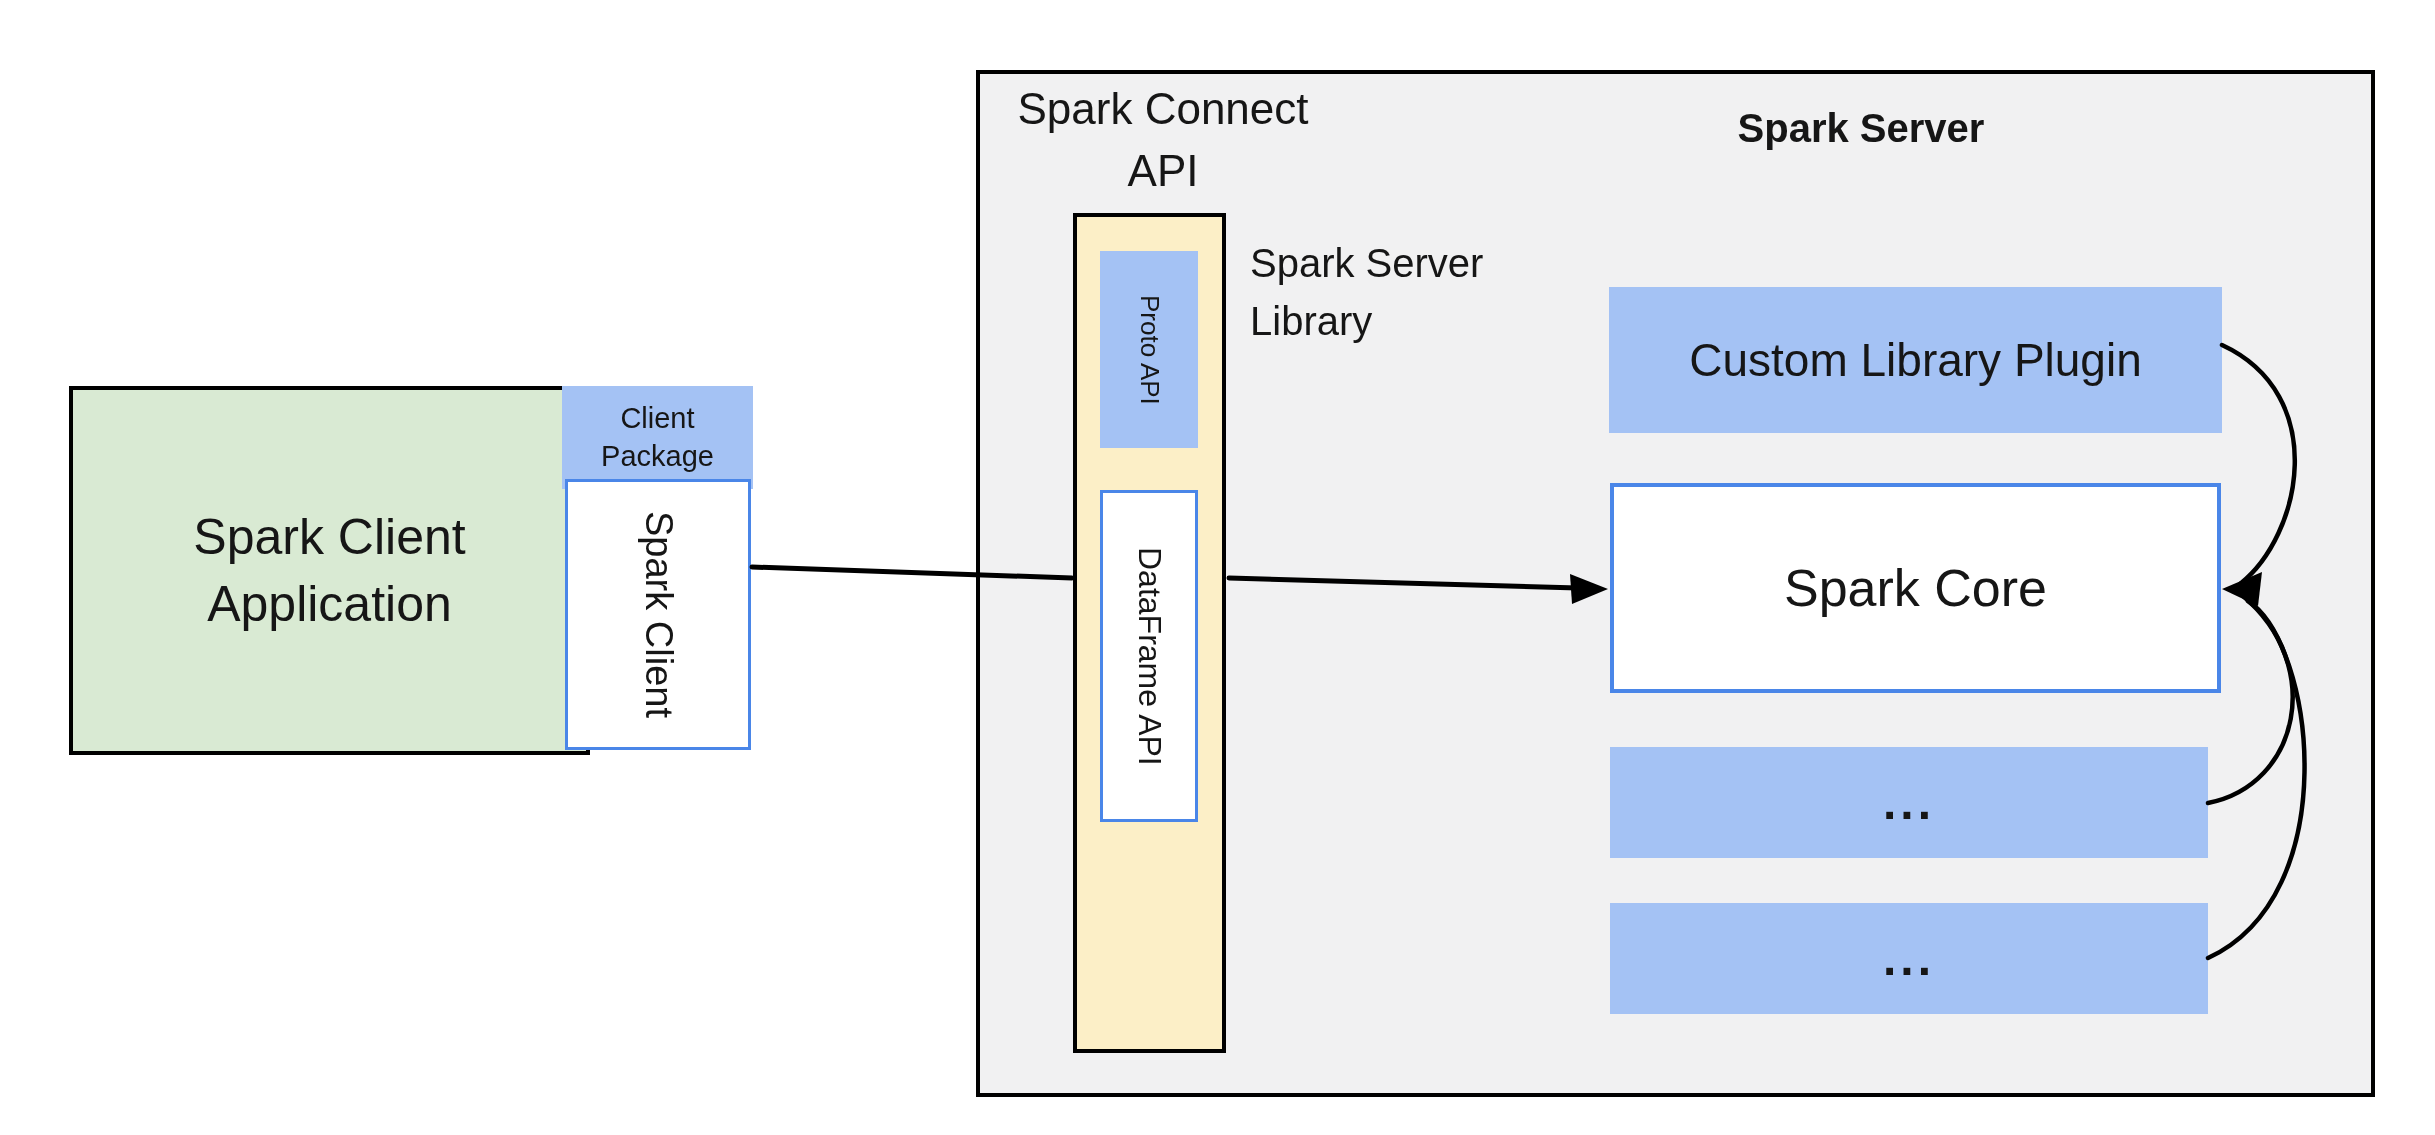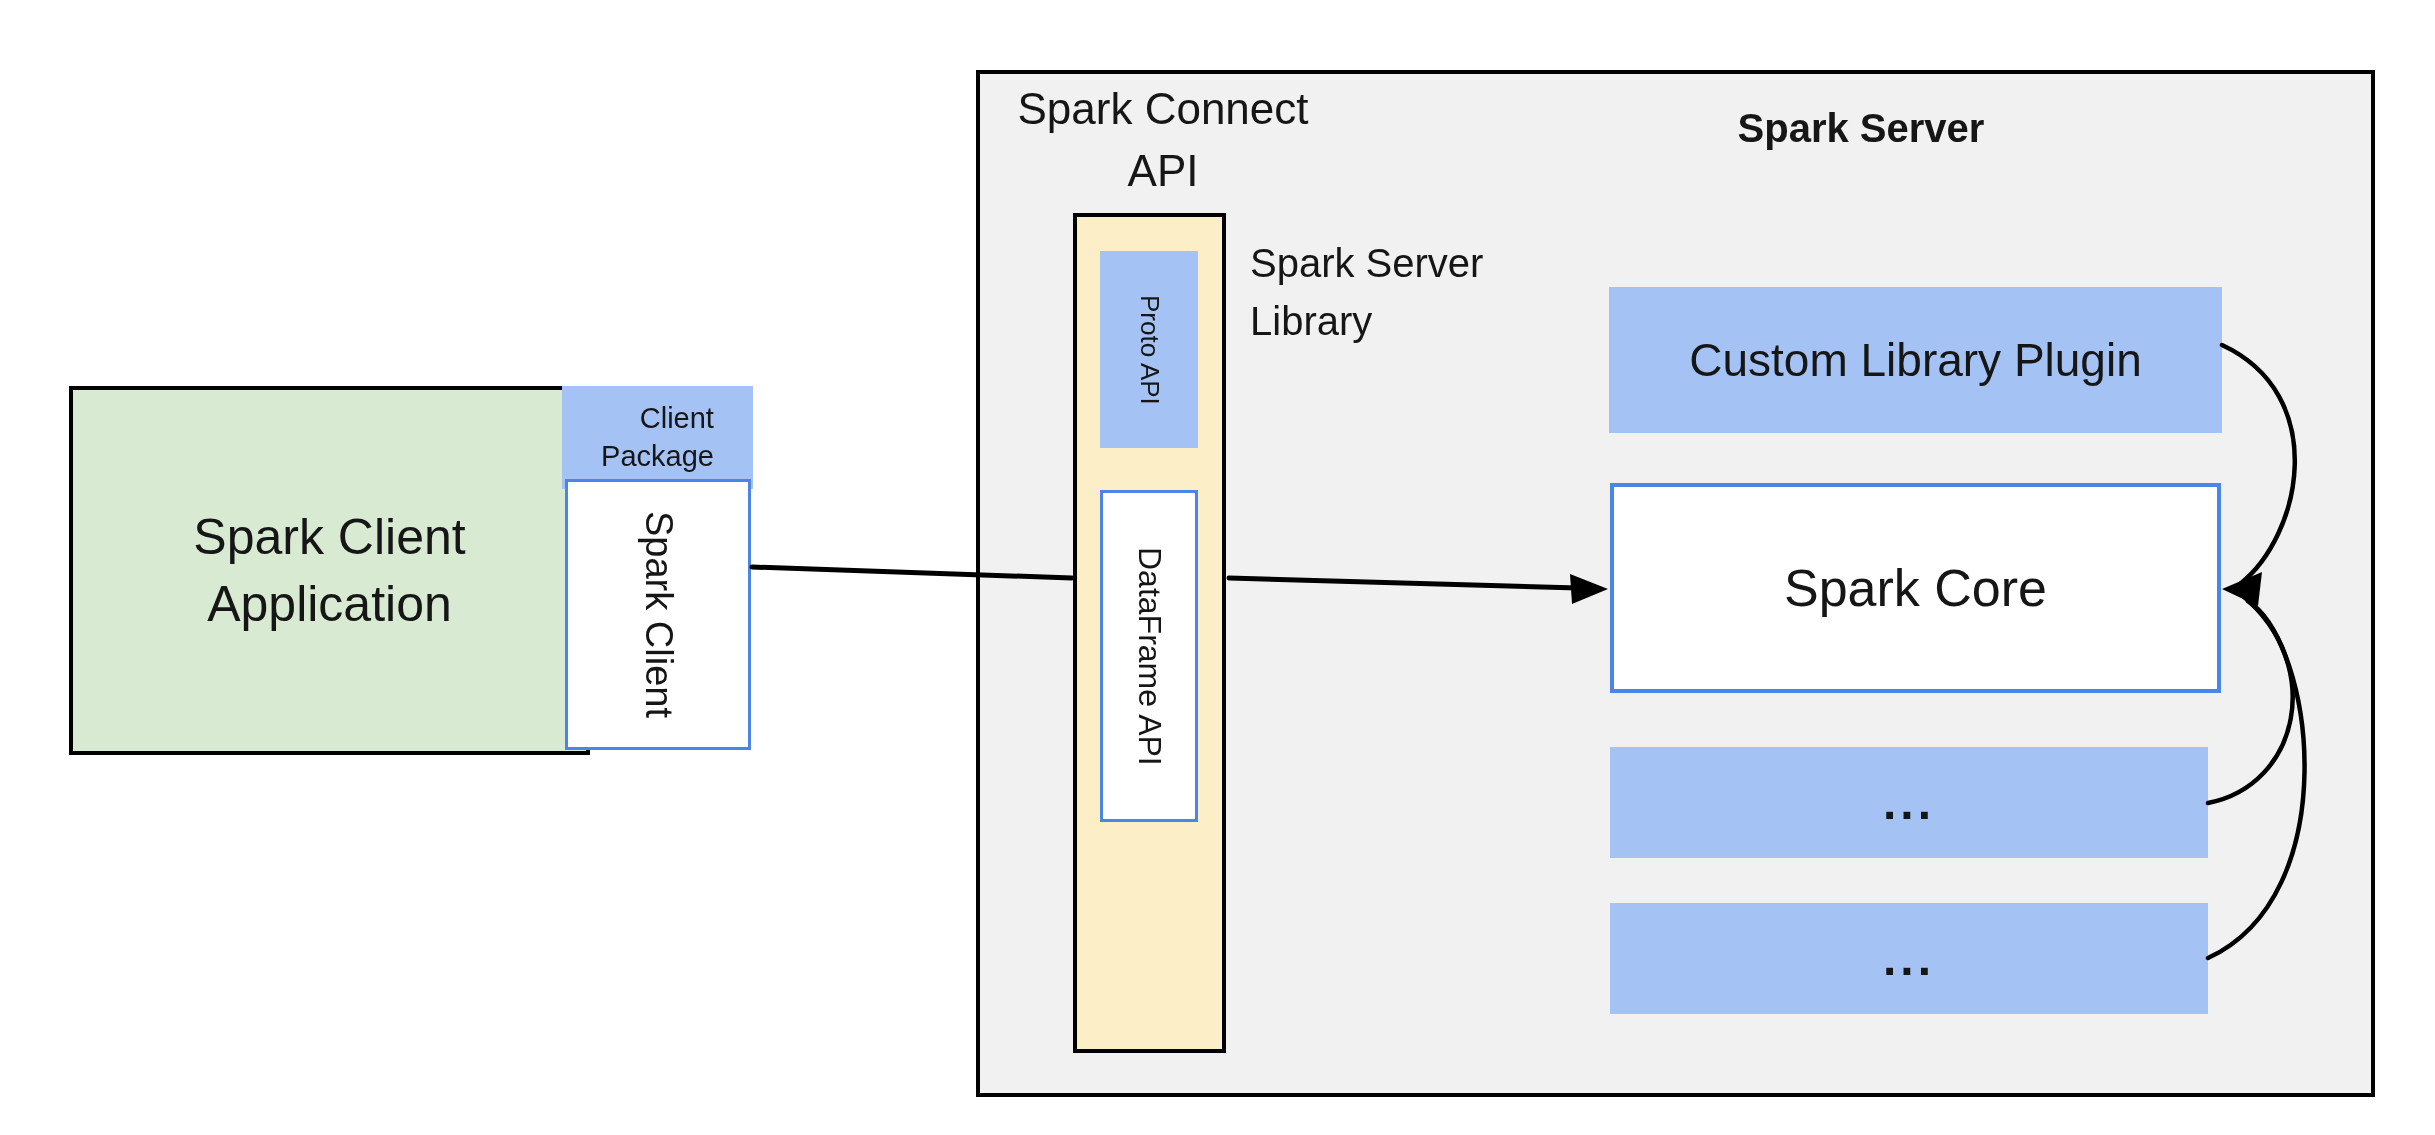--- a/index.html
+++ b/index.html
@@ -33,21 +33,20 @@
     background:var(--c-green);
     border:4px solid var(--c-border-black);
     font-size:50px;line-height:1.34;white-space:pre-line;
     z-index:2;
   }
   .pkg-box{
     left:562px;top:386px;width:191px;height:103px;
     background:var(--c-blue);
     font-size:29px;line-height:1.3;white-space:pre-line;
     z-index:3;
-    text-align:right;
   }
   .client-box{
     left:565px;top:479px;width:186px;height:271px;
     background:#ffffff;
     border:3px solid var(--c-blue-border);
     z-index:3;
   }
   .vert{writing-mode:vertical-rl;}
   .client-box .vert{font-size:38px;}
   .yellow-box{

